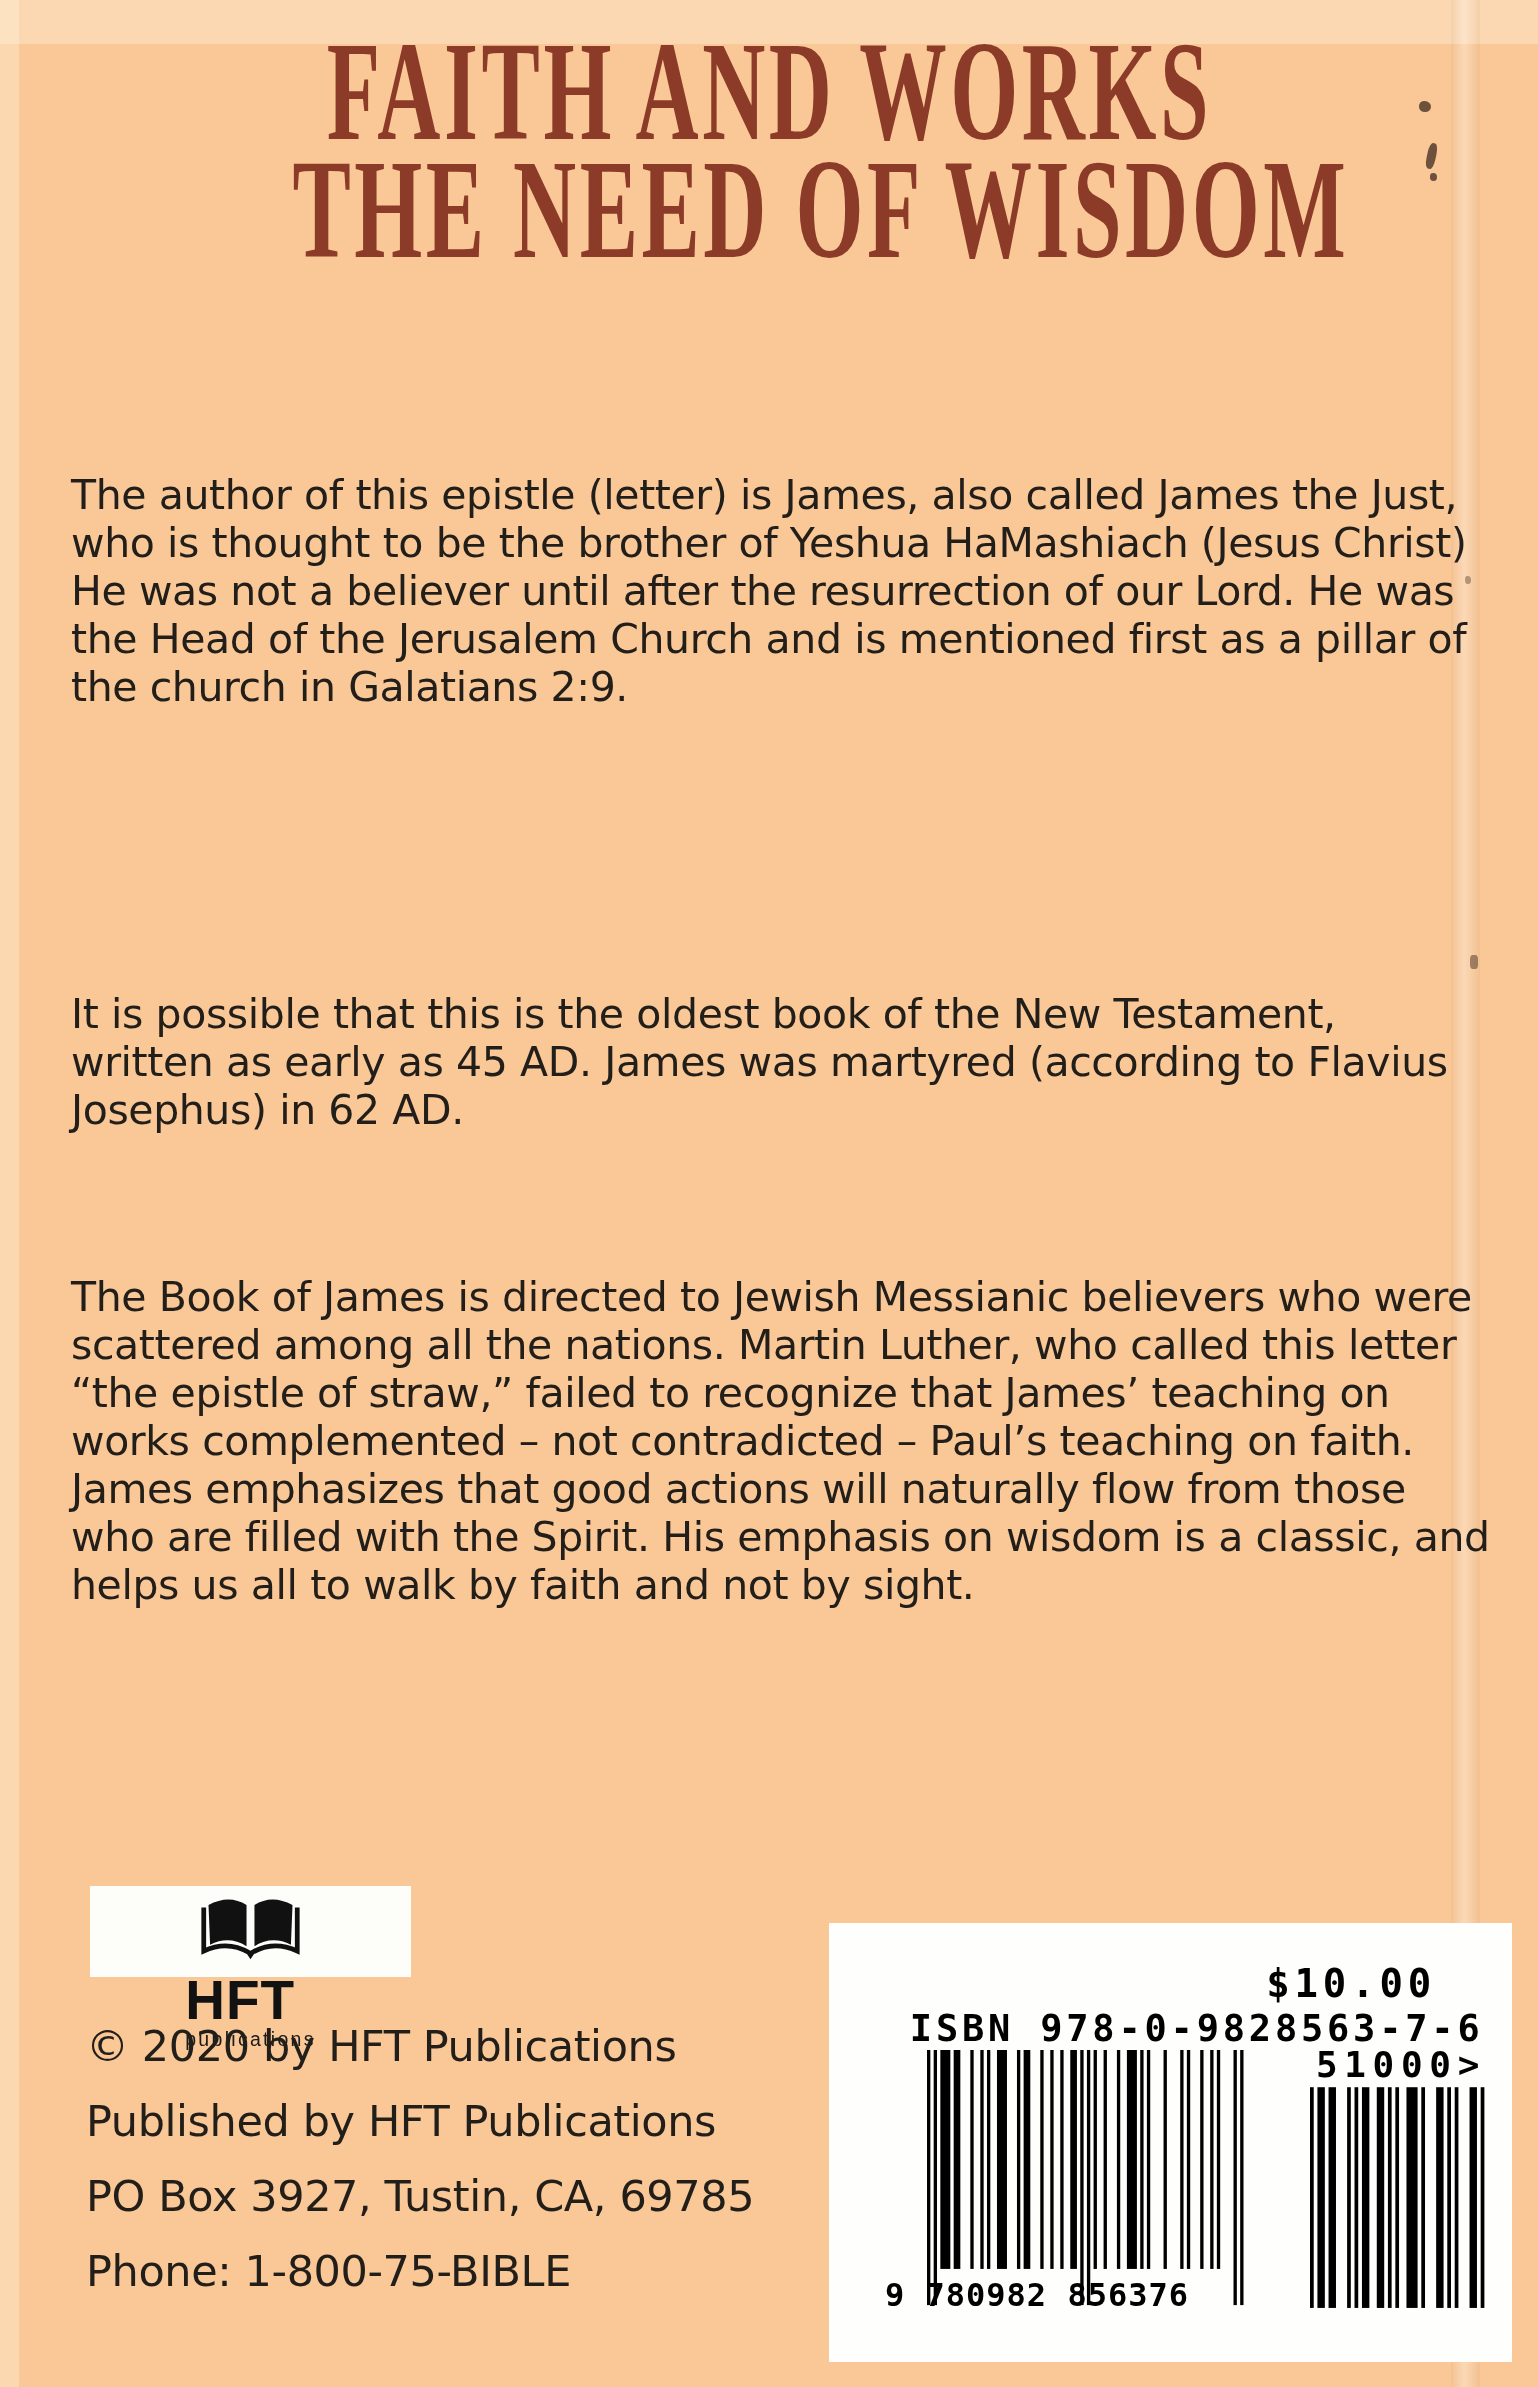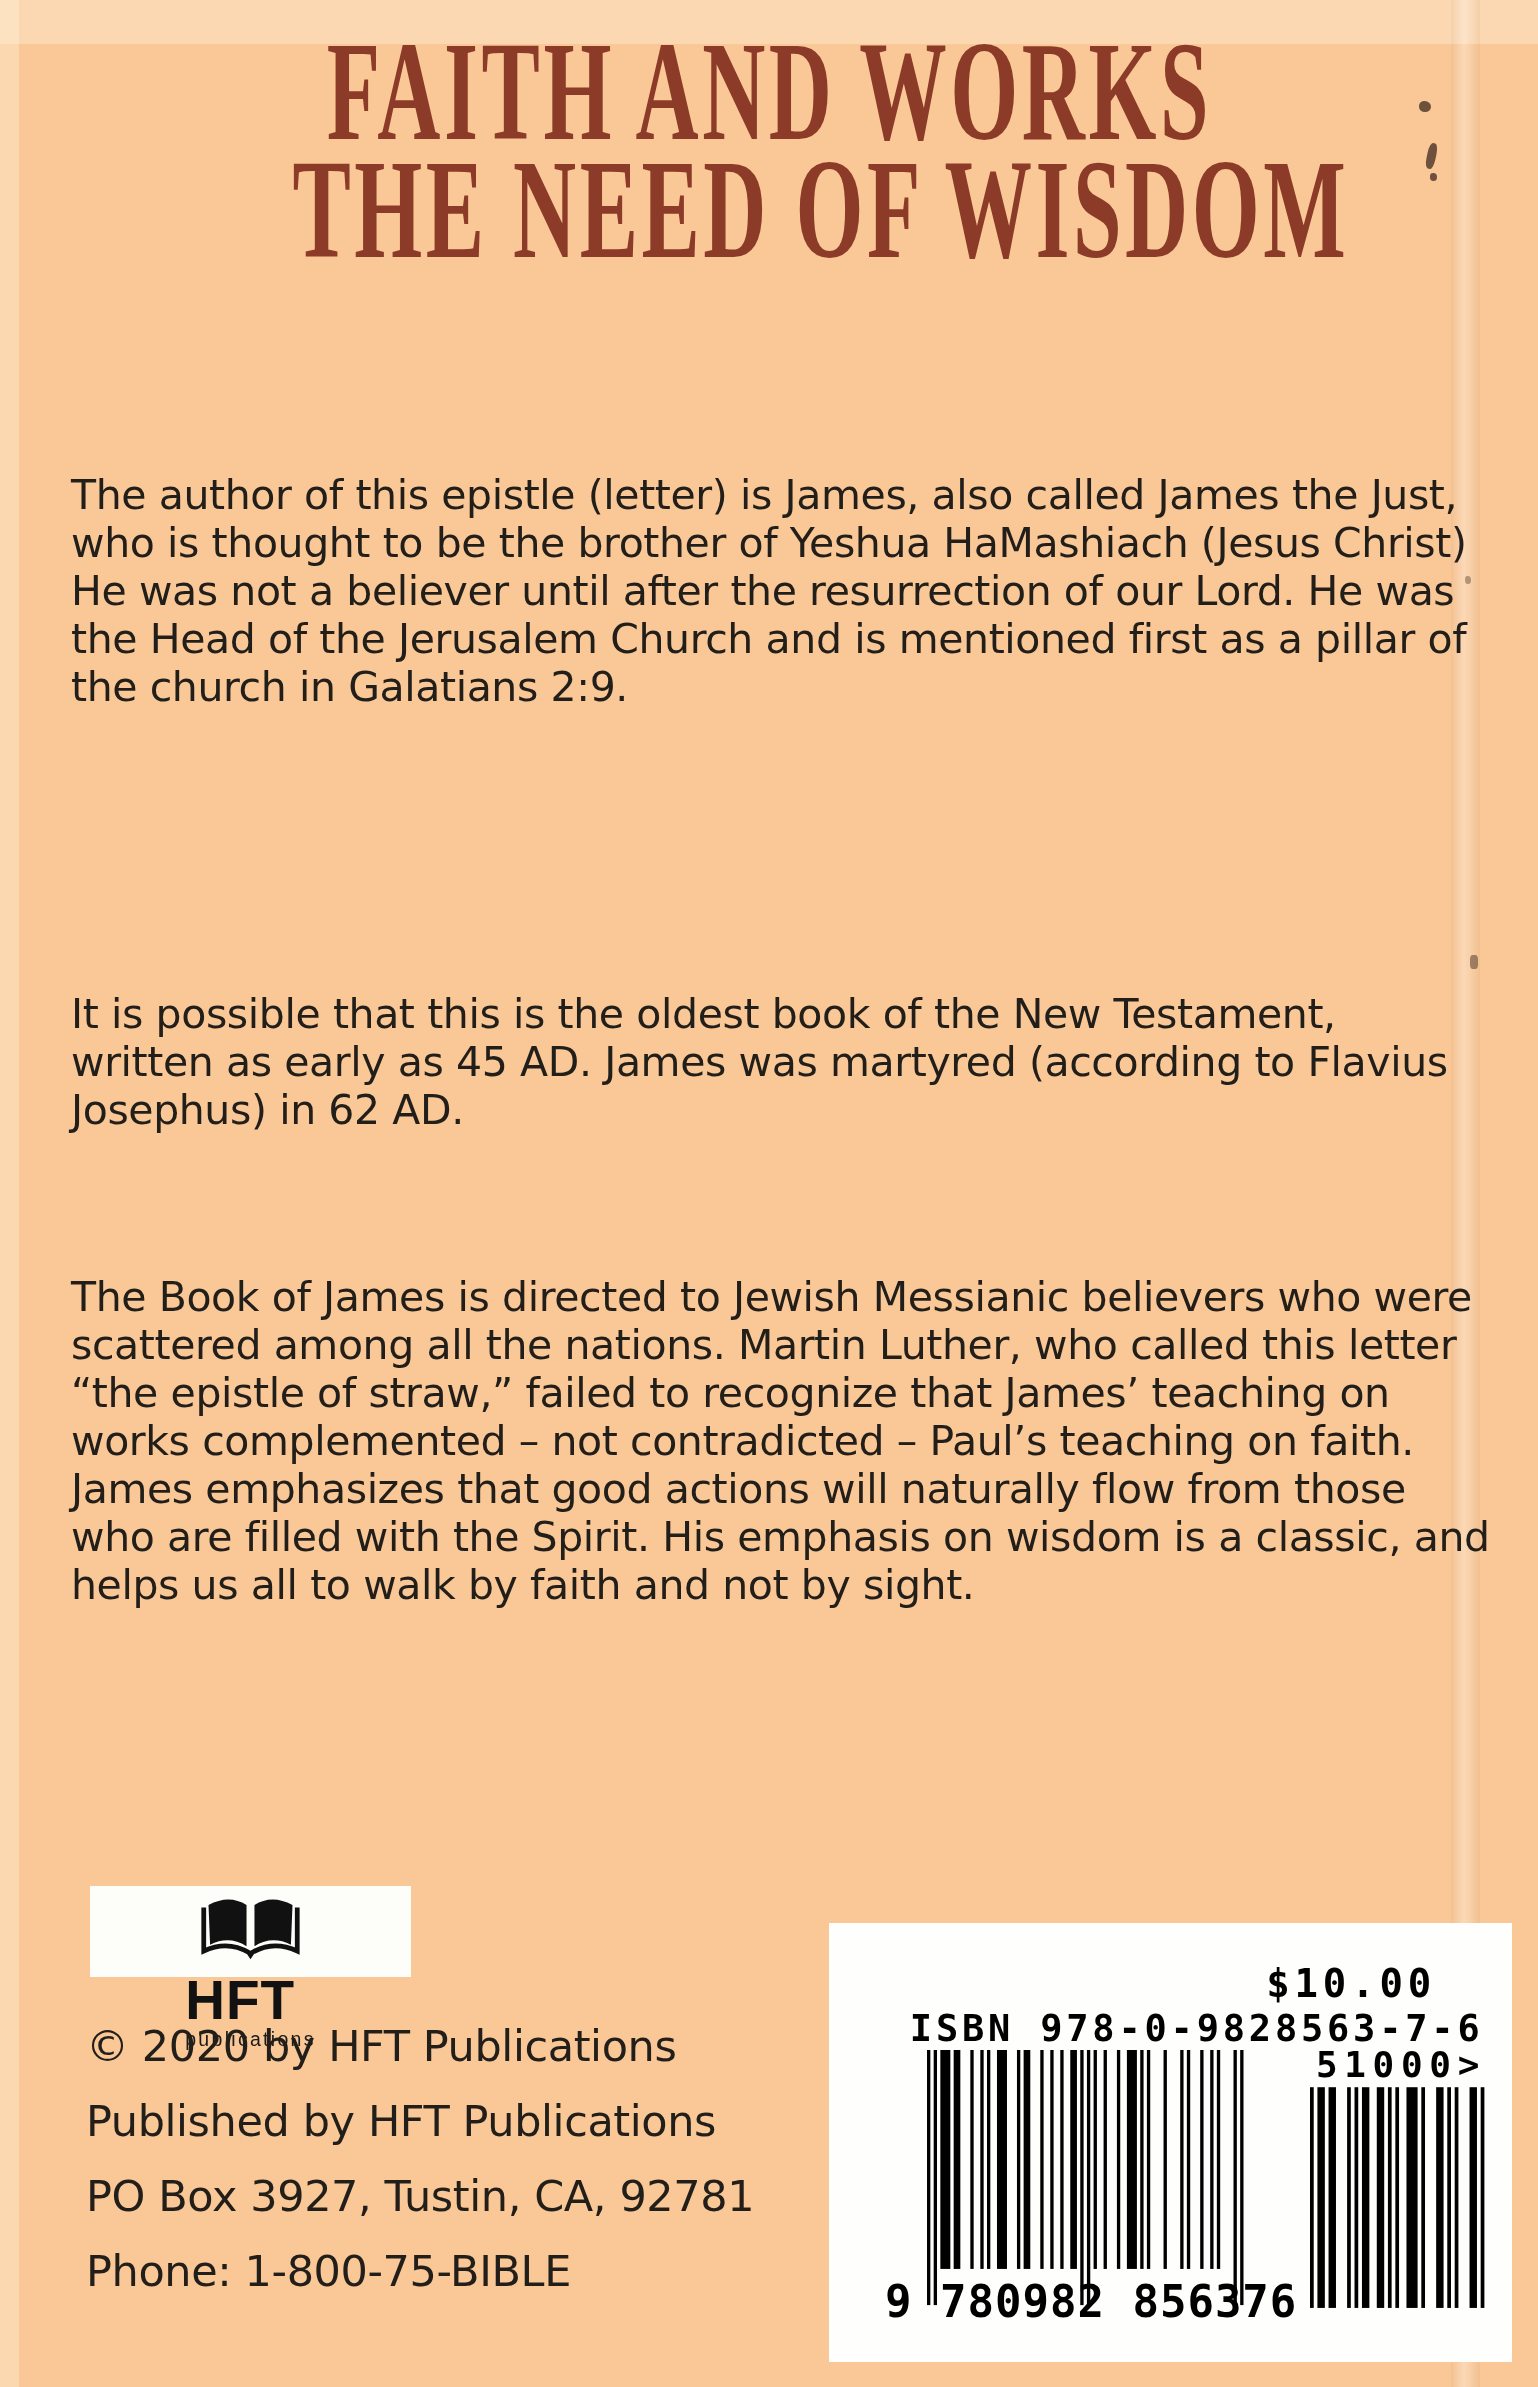--- a/index.html
+++ b/index.html
@@ -91,21 +91,21 @@
   .bc-supp-num{
     position:absolute;top:121px;left:478px;width:188px;text-align:center;
     font-family:"DejaVu Sans Mono",monospace;
     font-size:36px;letter-spacing:6.7px;color:#000;
   }
   .bc-main{position:absolute;left:98px;top:127px;width:328px;height:290px;}
   .bc-main svg{position:absolute;left:0;top:0;fill:#000;}
   .bc-digits{
     position:absolute;left:-42px;top:226px;width:390px;
     font-family:"DejaVu Sans Mono",monospace;
-    font-size:44px;letter-spacing:1px;color:#000;white-space:nowrap;
+    font-size:32px;letter-spacing:1px;color:#000;white-space:nowrap;
   }
   .bc-supp{position:absolute;left:481px;top:164px;width:181px;height:224px;}
   .bc-supp svg{position:absolute;left:0;top:0;fill:#000;}
 </style>
 </head>
 <body>
 
 <div class="page">
 
   <div class="edge-top"></div>
@@ -129,21 +129,21 @@
     </svg>
     <div class="logo-text">
       <span class="logo-hft">HFT</span>
       <span class="logo-pub">publications</span>
     </div>
   </div>
 
   <div class="colophon">
     <div>© 2020 by HFT Publications</div>
     <div>Published by HFT Publications</div>
-    <div>PO Box 3927, Tustin, CA, 92781</div>
+    <div>PO Box 3927, Tustin, CA, 69785</div>
     <div>Phone: 1-800-75-BIBLE</div>
   </div>
 
   <div class="barcode-panel">
     <div class="bc-price">$10.00</div>
     <div class="bc-isbn">ISBN 978-0-9828563-7-6</div>
     <div class="bc-supp-num">51000&gt;</div>
     <div class="bc-main">
       <svg id="main-bars" width="317" height="257" viewBox="0 0 333 270">
           <rect x="0.00" y="0" width="3.50" height="268"></rect>

